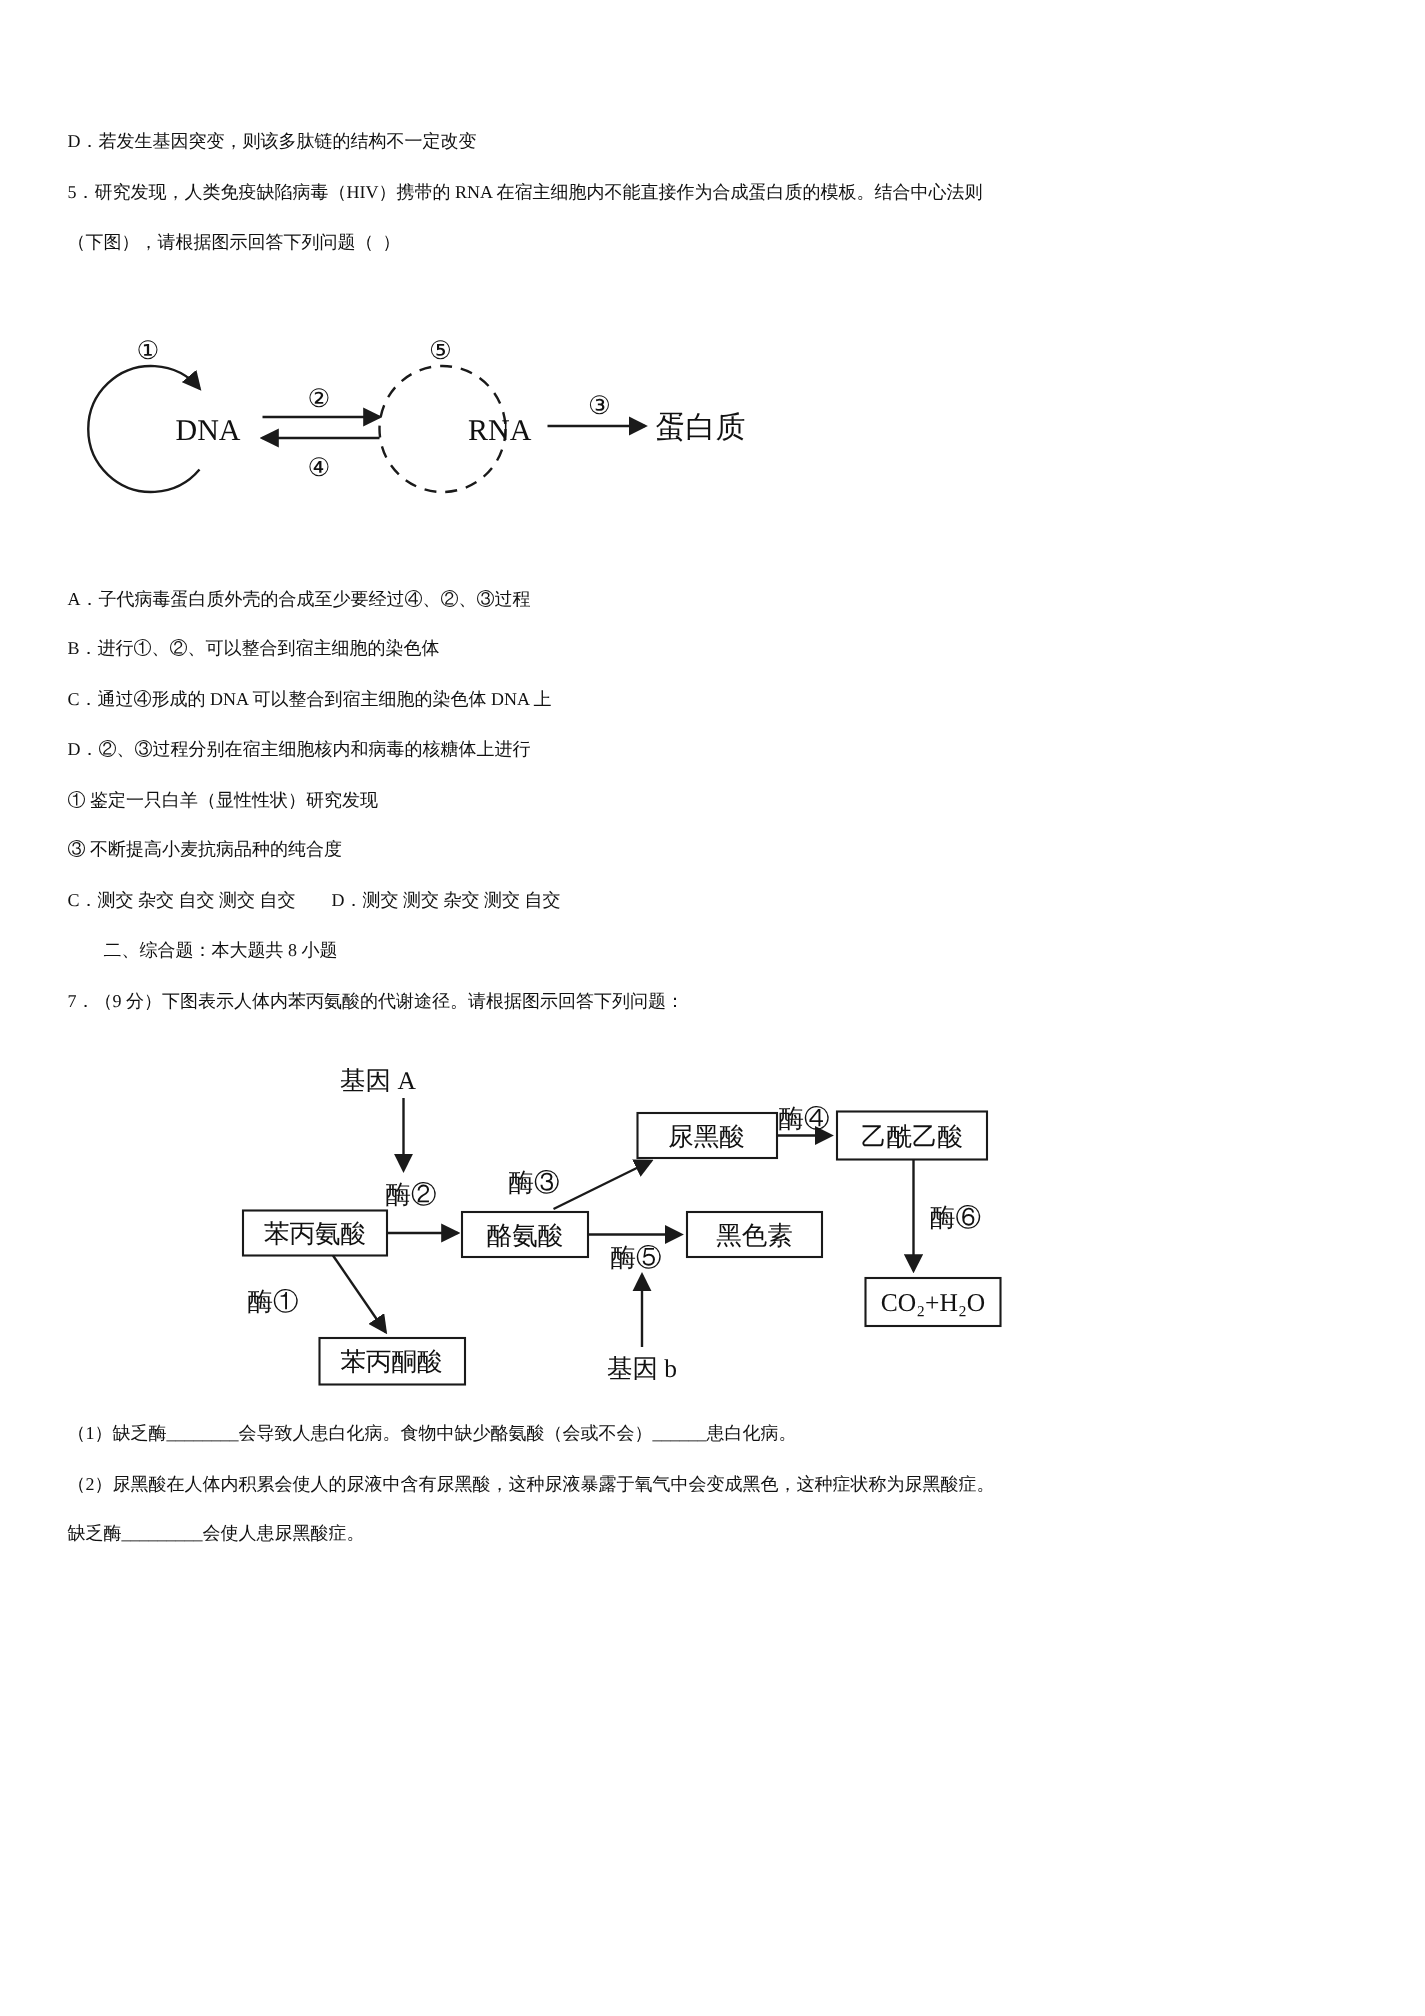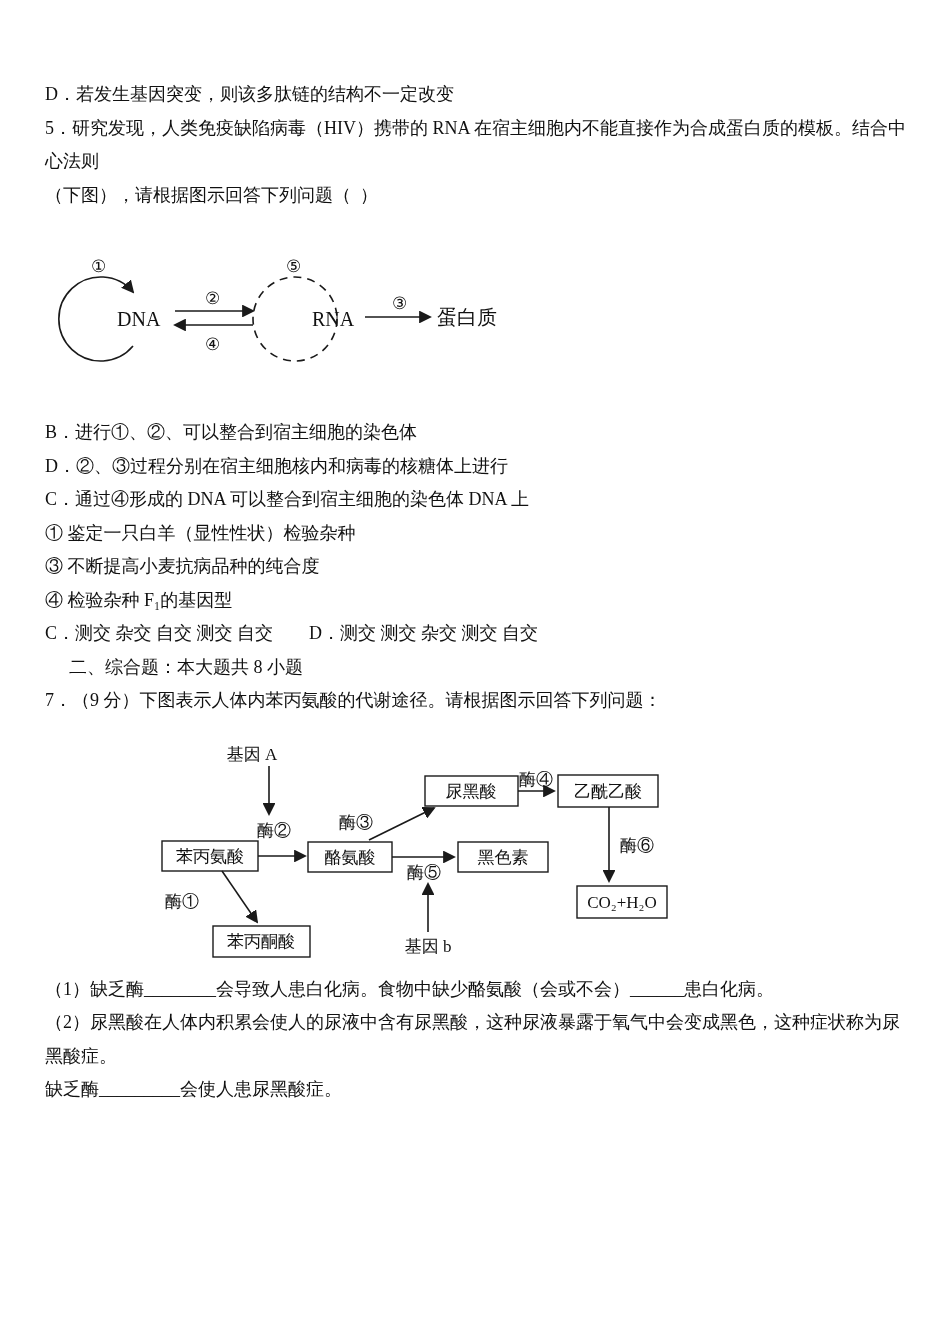--- a/index.html
+++ b/index.html
@@ -6,21 +6,21 @@
   html,body { background:#ffffff; }
   body {
     width:950px; height:1344px;
     position:relative;
     font-family:"Liberation Serif","DejaVu Serif",serif;
     color:#000;
     overflow:hidden;
   }
   .doc { padding:78px 38px 0 45px; }
   .line {
-    font-size:18px;
+    font-size:12px;
     line-height:33.5px;
     white-space:pre-wrap;
     color:#111;
   }
   .line.indent { padding-left:24px; }
   svg.diagram1 { display:block; margin:12px 0 2px 2px; }
   svg.diagram2 { display:block; margin:16px 0 14px 112px; }
   .ln { stroke:#1a1a1a; stroke-width:1.6; fill:none; }
   .bx { stroke:#1a1a1a; stroke-width:1.4; fill:none; }
   .dashed { stroke-dasharray:8 6; }
@@ -55,27 +55,27 @@
 
     <circle class="ln dashed" cx="248" cy="95" r="42"></circle>
     <text class="num" x="239" y="48">⑤</text>
     <text class="big" x="265" y="102">RNA</text>
 
     <line class="ln" x1="318" y1="93" x2="383" y2="93" marker-end="url(#ah1)"></line>
     <text class="num" x="345" y="85">③</text>
     <text class="big" x="390" y="100">蛋白质</text>
   </svg>
 
+  <p class="line">A．子代病毒蛋白质外壳的合成至少要经过④、②、③过程</p>
   <p class="line">B．进行①、②、可以整合到宿主细胞的染色体</p>
+  <p class="line">C．通过④形成的 DNA 可以整合到宿主细胞的染色体 DNA 上</p>
   <p class="line">D．②、③过程分别在宿主细胞核内和病毒的核糖体上进行</p>
-  <p class="line">C．通过④形成的 DNA 可以整合到宿主细胞的染色体 DNA 上</p>
 
-  <p class="line">① 鉴定一只白羊（显性性状）检验杂种</p>
+  <p class="line">① 鉴定一只白羊（显性性状）研究发现</p>
   <p class="line">③ 不断提高小麦抗病品种的纯合度</p>
-  <p class="line">④ 检验杂种 F₁的基因型</p>
   <p class="line">C．测交 杂交 自交 测交 自交　　D．测交 测交 杂交 测交 自交</p>
 
   <p class="line indent">二、综合题：本大题共 8 小题</p>
   <p class="line">7．（9 分）下图表示人体内苯丙氨酸的代谢途径。请根据图示回答下列问题：</p>
 
   <svg class="diagram2" width="560" height="225" viewBox="0 0 560 225">
     <defs>
       <marker id="ah2" viewBox="0 0 10 10" refX="8.5" refY="5" markerWidth="8" markerHeight="8" orient="auto">
         <path d="M0,0 L10,5 L0,10 z" fill="#1a1a1a"></path>
       </marker>

